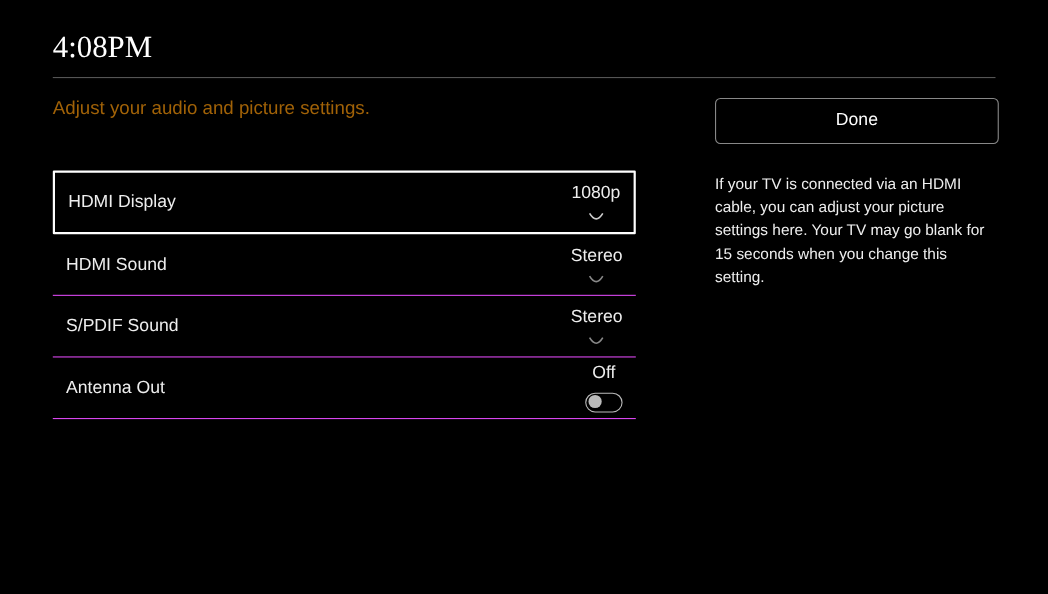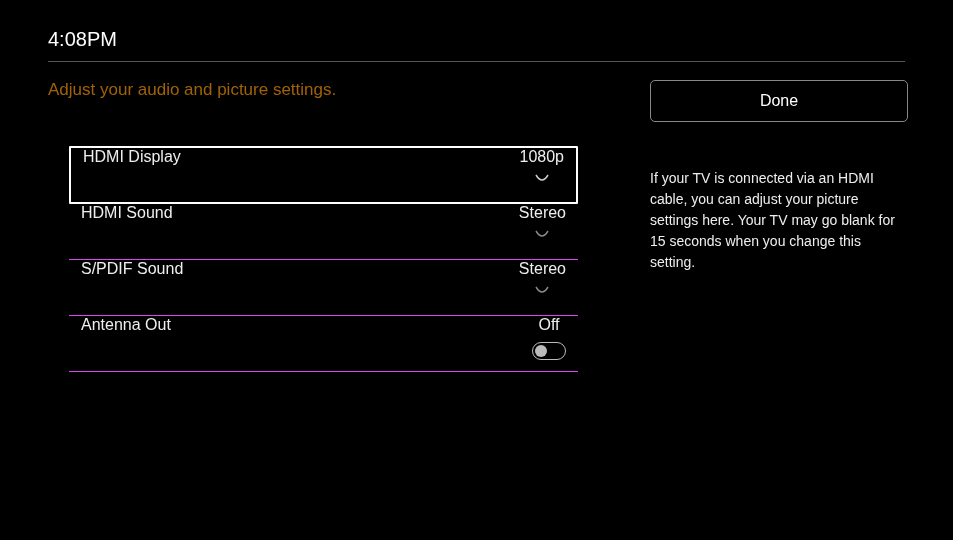--- a/index.html
+++ b/index.html
@@ -13,22 +13,23 @@
       background: #000;
       color: #fff;
       font-family: -apple-system, BlinkMacSystemFont, "Segoe UI", Arial, sans-serif;
       overflow: hidden;
     }
     .page-title {
       font-size: 24px;
       font-weight: 400;
     }
     .clock {
-      font-size: 20px;
+      font-size: 28px;
       font-weight: 400;
+      font-family: Liberation Serif, serif;
     }
     .header-wrap {
       padding: 0 48px;
     }
     .header-line {
       border-bottom: 1px solid #555;
     }
     .head {
       display: flex;
       justify-content: space-between;
@@ -50,24 +51,24 @@
       color: #a16207;
       margin-bottom: 46px;
     }
     .settings-list {
       display: flex;
       flex-direction: column;
     }
     .setting-row {
       display: flex;
       justify-content: space-between;
+      align-items: center;
       height: 56px;
       padding: 0 12px 0 12px;
       border-bottom: 1px solid #555;
-      margin-left: 21px;
     }
     .setting-row.selected {
       border: 2px solid #fff;
       border-radius: 1px;
       height: 58px;
     }
     .setting-row:not(.selected) {
       border-bottom: 1px solid #d946ef;
     }
     .setting-label {
@@ -126,21 +127,21 @@
       border: 1px solid #888;
       border-radius: 5px;
       background: transparent;
       color: #fff;
       font-size: 16px;
       font-weight: 300;
       display: flex;
       align-items: center;
       justify-content: center;
       cursor: pointer;
-      margin-bottom: 46px;
+      margin-bottom: 26px;
     }
     .help-text {
       font-size: 14px;
       font-weight: 300;
       color: #eee;
       line-height: 1.5;
       width: 258px;
     }
   </style>
 </head>

